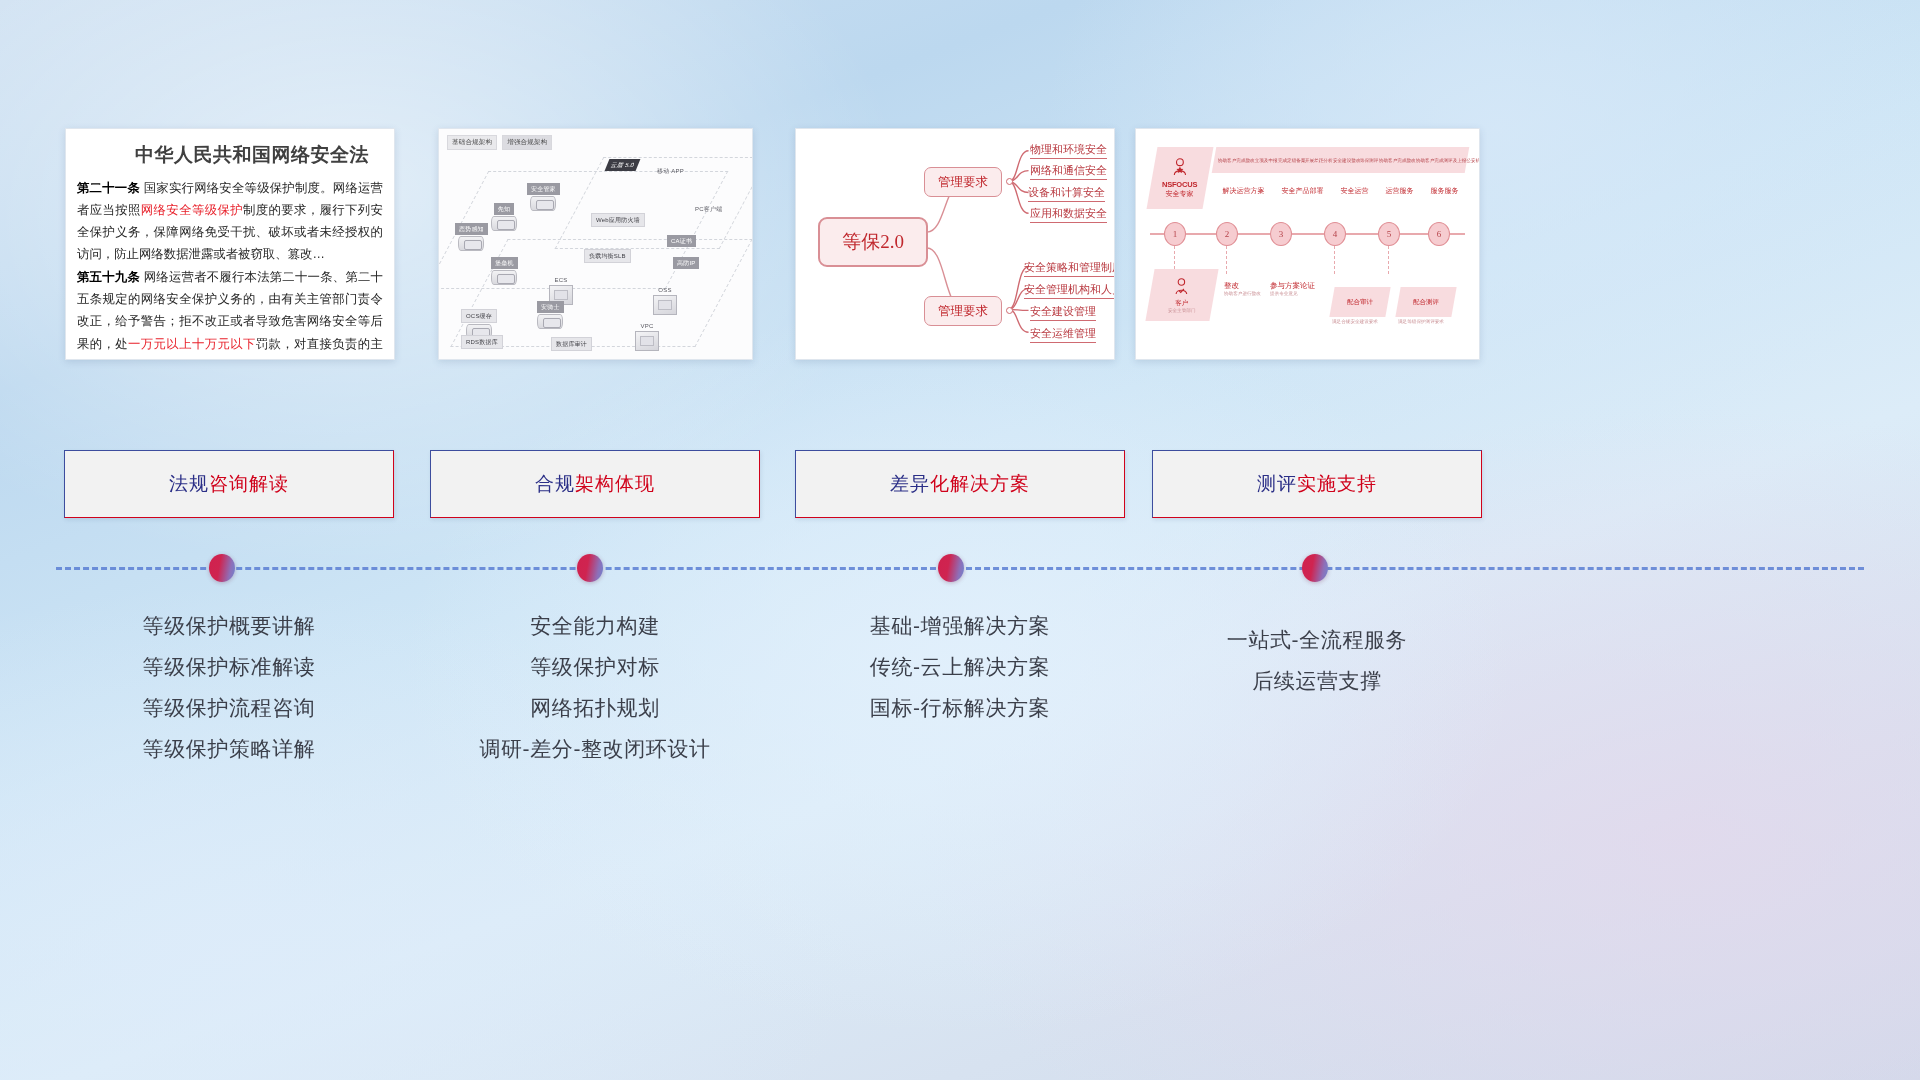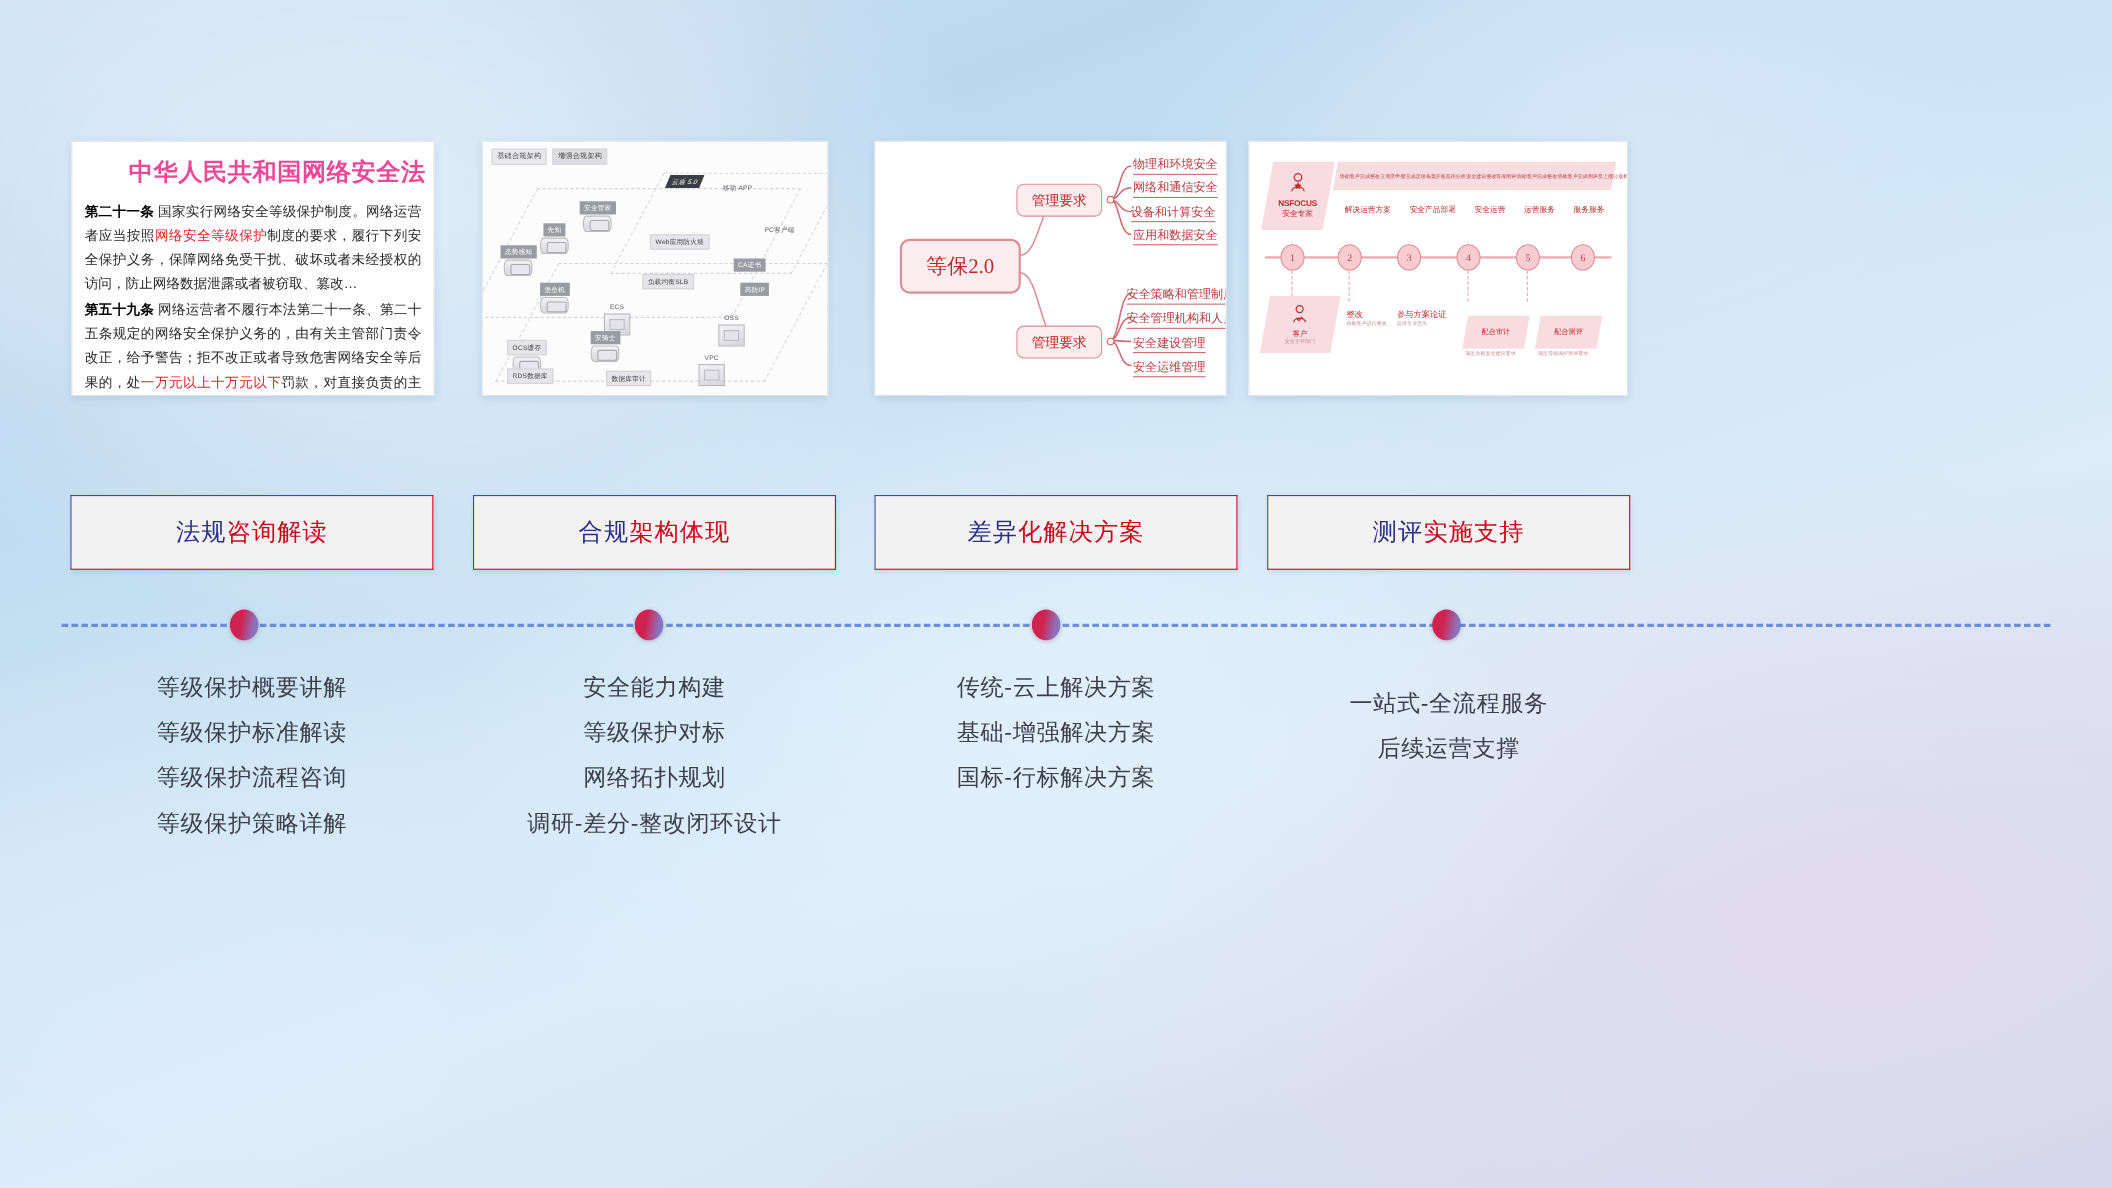--- a/index.html
+++ b/index.html
@@ -26,21 +26,21 @@
     box-shadow: 0 2px 7px rgba(60,90,130,0.16);
     overflow: hidden;
   }
   .card-1 { left: 65px;   width: 330px; }
   .card-2 { left: 438px;  width: 315px; }
   .card-3 { left: 795px;  width: 320px; }
   .card-4 { left: 1135px; width: 345px; }
 
   
   .law-title {
-    text-align: center; font-size: 22px; font-weight: bold; color: #ec4899;
+    text-align: center; font-size: 19px; font-weight: bold; color: #404040;
     margin-top: 13px; letter-spacing: .5px; margin-left: 44px;
   }
   .law-body { padding: 9px 11px 0 11px; }
   .law-p { font-size: 12.4px; line-height: 1.78; color: #262626; text-align: justify; }
   .law-p + .law-p { margin-top: 1px; }
   .law-art { font-weight: bold; color: #000; }
   .law-red { color: #e8202a; }
 
   
   .arch { position: relative; width: 100%; height: 100%; background:#fcfcfd; }
@@ -155,21 +155,21 @@
   
   .labels { position:absolute; left:0; top:450px; width:1920px; height:70px; }
   .label-box {
     position:absolute; top:0; height:68px;
     background:#f2f2f2;
     border:1.6px solid #d0021b;
     border-top-color:#3d4d9e; border-left-color:#3d4d9e;
     display:flex; align-items:center; justify-content:center;
     box-shadow: 1px 2px 4px rgba(60,80,120,0.12);
   }
-  .label-txt { font-size:22px; letter-spacing:1px; }
+  .label-txt { font-size:19px; letter-spacing:1px; }
   .label-txt .a { color:#2b2f87; }
   .label-txt .b { color:#d0021b; }
   .lb-1 { left:64px;   width:330px; }
   .lb-2 { left:430px;  width:330px; }
   .lb-3 { left:795px;  width:330px; }
   .lb-4 { left:1152px; width:330px; }
 
   
   .timeline { position:absolute; left:56px; right:56px; top:567px; height:2px; }
   .tl-line {
@@ -428,22 +428,22 @@
       <div class="item">等级保护流程咨询</div>
       <div class="item">等级保护策略详解</div>
     </div>
     <div class="col c2">
       <div class="item">安全能力构建</div>
       <div class="item">等级保护对标</div>
       <div class="item">网络拓扑规划</div>
       <div class="item">调研-差分-整改闭环设计</div>
     </div>
     <div class="col c3">
+      <div class="item">基础-增强解决方案</div>
       <div class="item">传统-云上解决方案</div>
-      <div class="item">基础-增强解决方案</div>
       <div class="item">国标-行标解决方案</div>
     </div>
     <div class="col c4" style="padding-top:14px;">
       <div class="item">一站式-全流程服务</div>
       <div class="item">后续运营支撑</div>
     </div>
   </div>
 
 </div>
 

